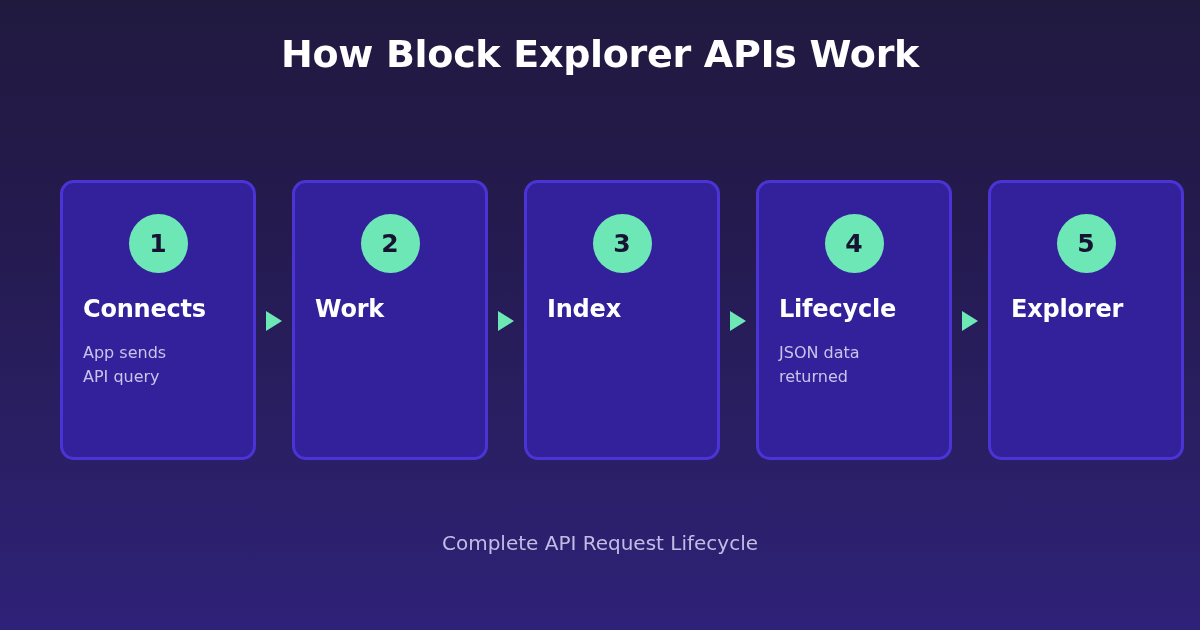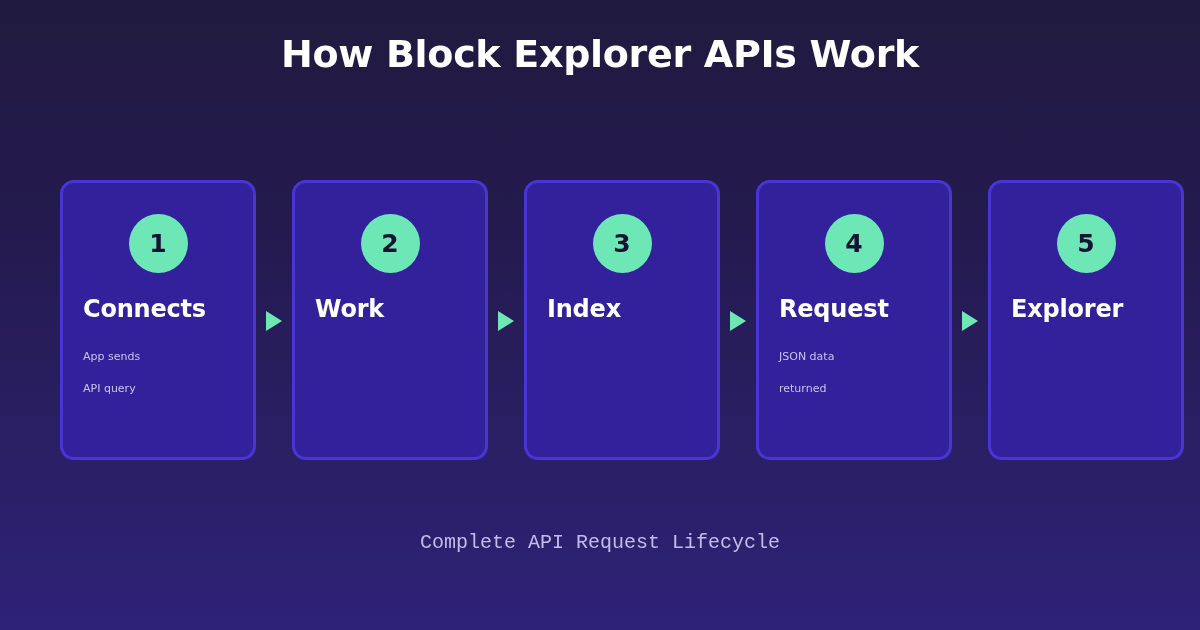--- a/index.html
+++ b/index.html
@@ -81,23 +81,23 @@
   .card-title {
     font-size: 24px;
     font-weight: bold;
     color: #ffffff;
     line-height: 28px;
     margin-bottom: 18px;
     letter-spacing: -0.2px;
   }
 
   .card-desc {
-    font-size: 11px;
+    font-size: 16px;
     color: #c8c4ec;
-    line-height: 32px;
+    line-height: 24px;
     white-space: pre-line;
   }
 
   .connector {
     flex: 0 0 36px;
     display: flex;
     align-items: center;
     justify-content: center;
     height: 280px;
   }
@@ -115,21 +115,20 @@
   
   .footer {
     position: absolute;
     top: 528px;
     left: 0;
     width: 1200px;
     text-align: center;
     font-size: 20px;
     color: #c1bce6;
     line-height: 30px;
-    font-family: Liberation Mono, monospace;
   }
 </style>
 </head>
 <body>
 
 <div class="canvas">
 
   <h1 class="title">How Block Explorer APIs Work</h1>
 
   <div class="flow">
@@ -158,21 +157,21 @@
       <div class="badge">3</div>
       <div class="card-title">Index</div>
     </div>
 
     <div class="connector">
       <div class="arrow"></div>
     </div>
 
     <div class="card">
       <div class="badge">4</div>
-      <div class="card-title">Request</div>
+      <div class="card-title">Lifecycle</div>
       <div class="card-desc">JSON data
 returned</div>
     </div>
 
     <div class="connector">
       <div class="arrow"></div>
     </div>
 
     <div class="card">
       <div class="badge">5</div>

